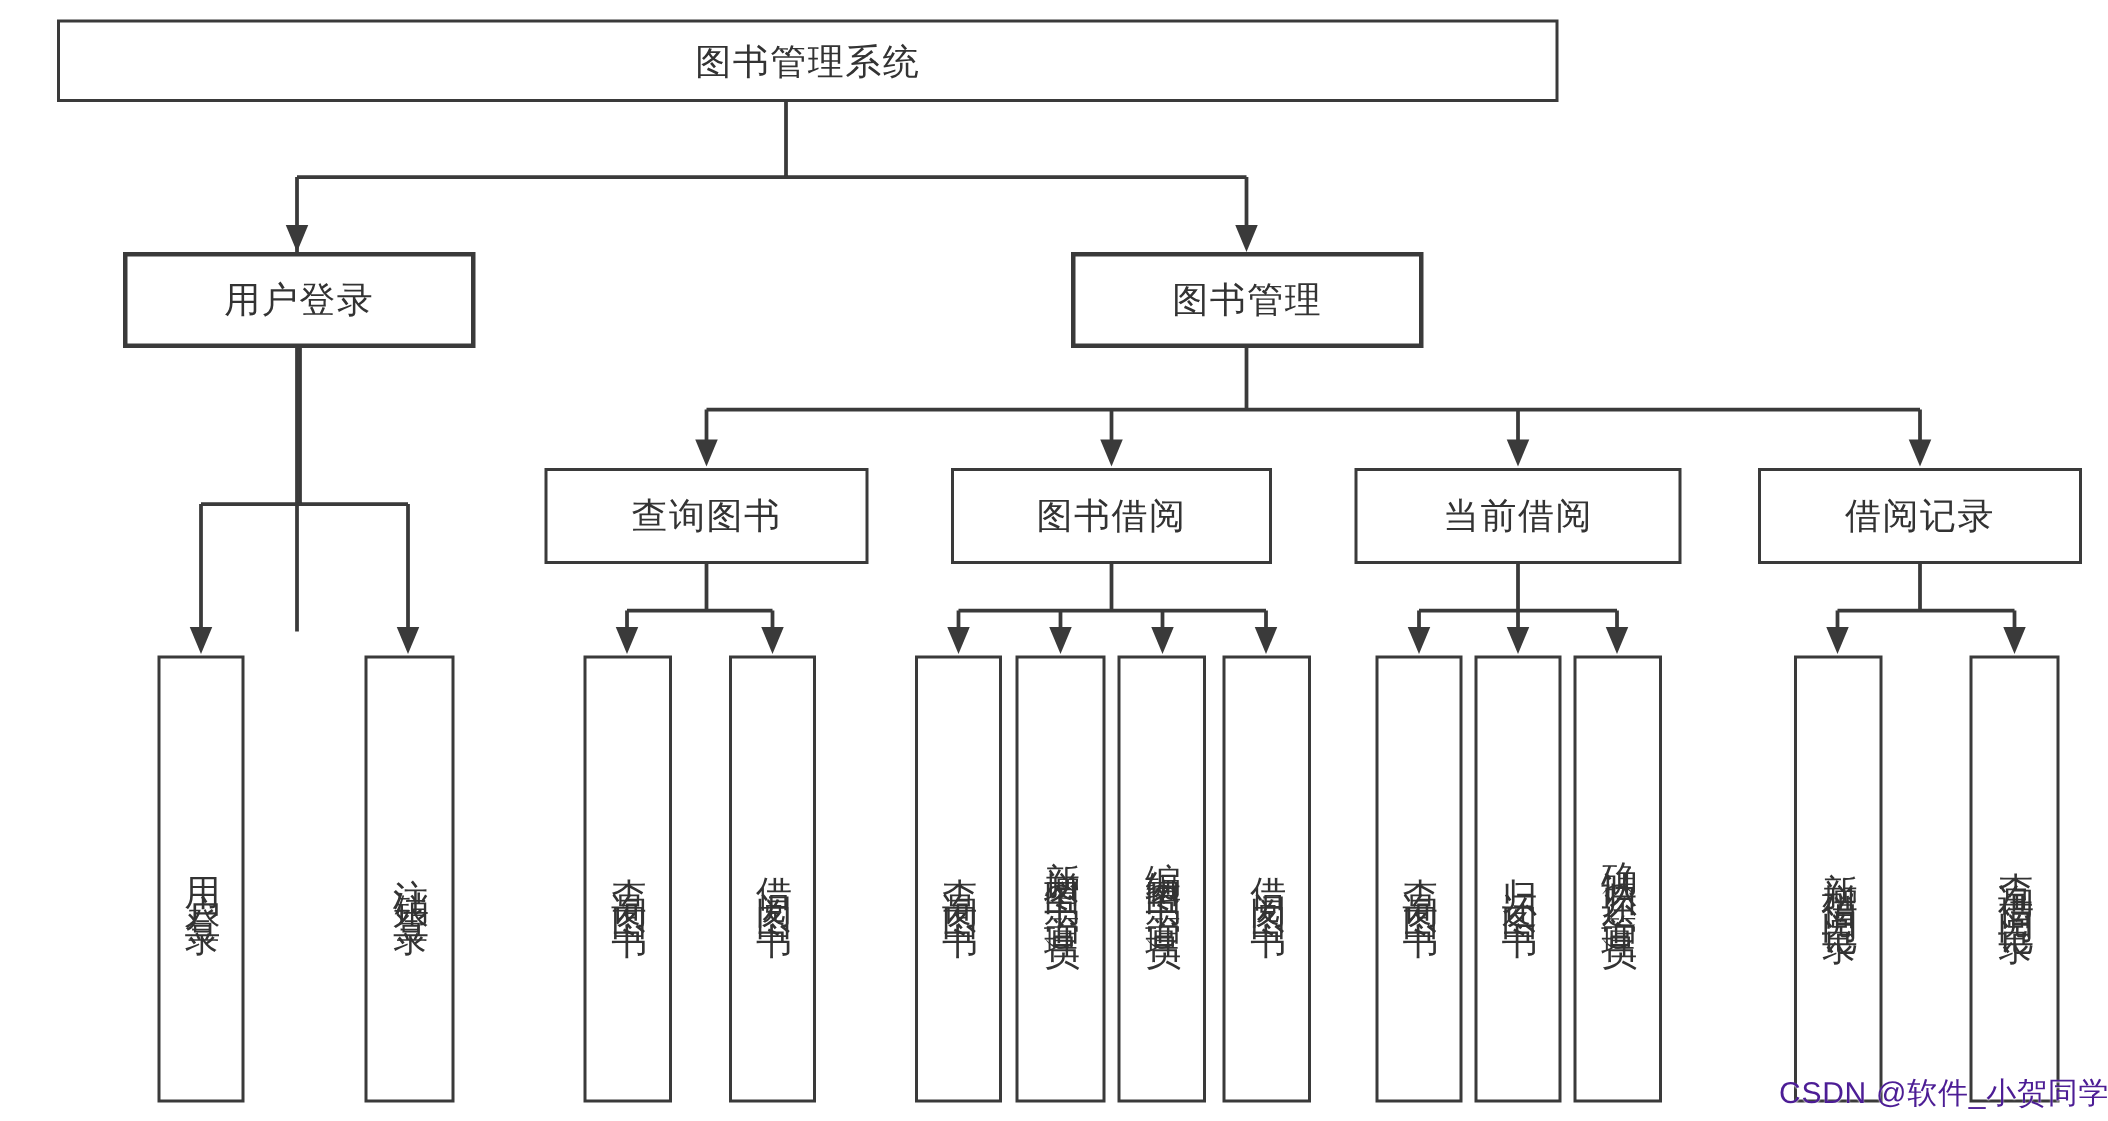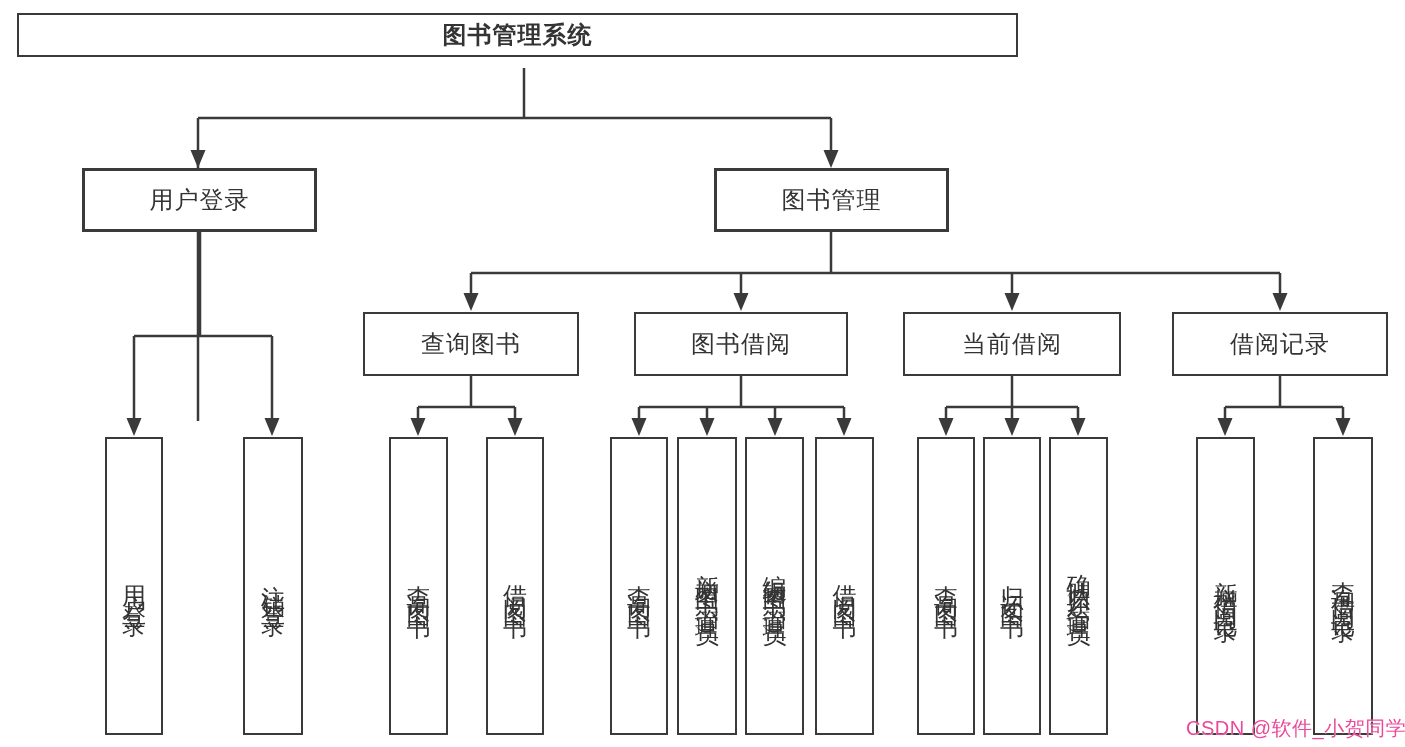--- a/index.html
+++ b/index.html
@@ -23,21 +23,21 @@
   }
   .vbox span {
     writing-mode:vertical-rl; text-orientation:mixed;
     line-height:1; font-size:24px; letter-spacing:10px;
   }
   .vbox.long span { letter-spacing:7px; }
   .vbox.mid  span { letter-spacing:8px; }
   .watermark {
     position:absolute; left:1186px; top:715px;
     font-size:20px; letter-spacing:0.5px; white-space:nowrap;
-    color:#ec4899; text-shadow:0 1px 1px rgba(255,255,255,0.85);
+    color:#4c1d95; text-shadow:0 1px 1px rgba(255,255,255,0.85);
     z-index:5;
   }
 </style>
 </head>
 <body>
 
 <div class="stage">
 
   <svg class="wires" width="1405" height="747" viewBox="0 0 1405 747">
     <g stroke="#3a3a3a" stroke-width="2.5" fill="none">
@@ -72,21 +72,21 @@
       <polygon points="767.5,418 782.5,418 775,436"></polygon>
       <polygon points="836.5,418 851.5,418 844,436"></polygon>
       <polygon points="938.5,418 953.5,418 946,436"></polygon>
       <polygon points="1004.5,418 1019.5,418 1012,436"></polygon>
       <polygon points="1070.5,418 1085.5,418 1078,436"></polygon>
       <polygon points="1217.5,418 1232.5,418 1225,436"></polygon>
       <polygon points="1335.5,418 1350.5,418 1343,436"></polygon>
     </g>
   </svg>
 
-  <div class="hbox" style="left:17px;top:13px;width:1001px;height:44px;font-weight:bold;">图书管理系统</div>
+  <div class="hbox" style="left:38px;top:13px;width:1001px;height:55px;">图书管理系统</div>
 
   <div class="hbox l2" style="left:82px;top:168px;width:235px;height:64px;">用户登录</div>
   <div class="hbox l2" style="left:714px;top:168px;width:235px;height:64px;">图书管理</div>
 
   <div class="hbox" style="left:363px;top:312px;width:216px;height:64px;">查询图书</div>
   <div class="hbox" style="left:634px;top:312px;width:214px;height:64px;">图书借阅</div>
   <div class="hbox" style="left:903px;top:312px;width:218px;height:64px;">当前借阅</div>
   <div class="hbox" style="left:1172px;top:312px;width:216px;height:64px;">借阅记录</div>
 
   <div class="vbox" style="left:105px;width:58px;">

